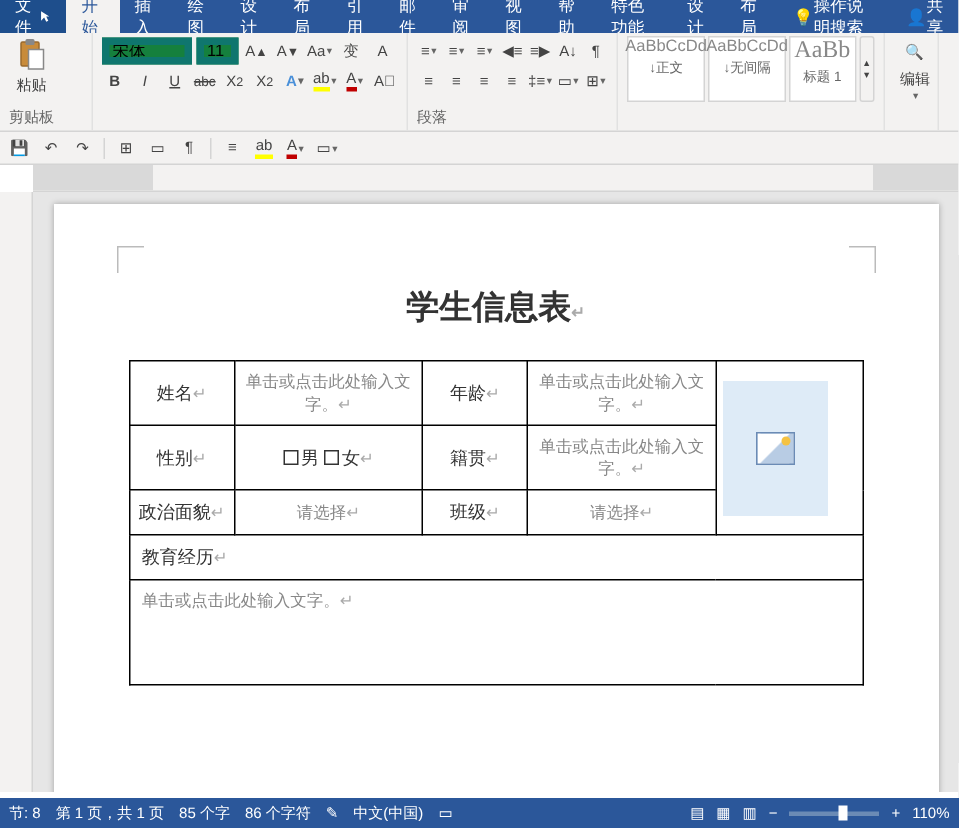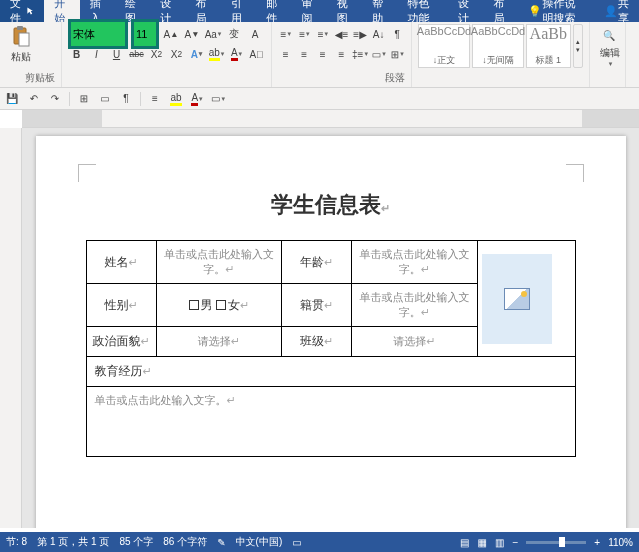--- a/index.html
+++ b/index.html
@@ -4,29 +4,29 @@
 <style>
 *{box-sizing:border-box;margin:0;padding:0;font-family:"Microsoft YaHei",SimSun,sans-serif}
 body{background:#fff;width:639px;height:552px;overflow:hidden;font-size:11px;color:#333}
 .titlebar{background:#2b579a;height:22px;display:flex;align-items:center;color:#fff}
 .tab{padding:3px 10px;font-size:11px;cursor:pointer;display:flex;align-items:center}
 .tab.file{background:#1e4e8c}
 .tab.active{background:#f3f2f1;color:#2b579a}
 .tab.right{margin-left:auto}
 .ribbon{background:#f3f2f1;border-bottom:1px solid #d4d4d4;height:66px;display:flex;position:relative}
 .group{border-right:1px solid #e1e1e1;padding:2px 6px 0;display:flex;flex-direction:column;height:100%}
-.glabel{font-size:10px;color:#666;text-align:right;margin-top:auto;padding-bottom:2px}
+.glabel{font-size:10px;color:#666;text-align:left;margin-top:auto;padding-bottom:2px}
 .grow{display:flex;align-items:center;gap:3px;height:20px}
 .ibt{width:18px;height:18px;display:flex;align-items:center;justify-content:center;cursor:pointer;font-size:10px;color:#444;border-radius:2px}
-.sel{height:30px;font-size:11px;border:3px solid #0f766e;background:#22c55e;padding:0 2px}
+.sel{height:18px;font-size:11px;border:5px solid #0f766e;background:#15803d;padding:0 2px}
 .fontname{width:60px}.fontsize{width:28px}
 .clipb{width:30px;height:42px;display:flex;flex-direction:column;align-items:center;justify-content:center;font-size:10px;color:#444}
 .clipb svg{margin-bottom:2px}
 .styles{display:flex;gap:2px}
-.stylebox{width:52px;height:44px;border:1px solid #d4d4d4;background:#fff;display:flex;flex-direction:column;align-items:center;justify-content:space-between;font-size:9px;color:#666;cursor:pointer}
+.stylebox{width:52px;height:44px;border:1px solid #d4d4d4;background:#fff;display:flex;flex-direction:column;align-items:center;justify-content:flex-start;font-size:9px;color:#666;cursor:pointer}
 .stylebox .prev{font-size:11px;color:#888;margin-bottom:2px}
 .stylebox.big .prev{font-size:16px;font-family:SimSun}
 .edit-col{display:flex;flex-direction:column;align-items:center;width:28px;padding-top:2px}
 .qat{background:#f3f2f1;height:22px;border-bottom:1px solid #d4d4d4;display:flex;align-items:center;gap:3px;padding:0 4px}
 .ruler-h{background:#f3f2f1;height:18px;border-bottom:1px solid #d4d4d4;position:relative;margin-left:22px;overflow:hidden;font-size:8px;color:#666}
 .ruler-h .shade{position:absolute;top:0;height:100%;background:#d9d9d9}
 .workspace{display:flex;height:400px;background:#e6e6e6}
 .ruler-v{width:22px;background:#f3f2f1;border-right:1px solid #d4d4d4}
 .page-area{flex:1;overflow:auto;display:flex;justify-content:center;padding:8px 0}
 .page{background:#fff;width:590px;min-height:500px;box-shadow:0 0 4px rgba(0,0,0,.3);padding:36px 50px;position:relative}

